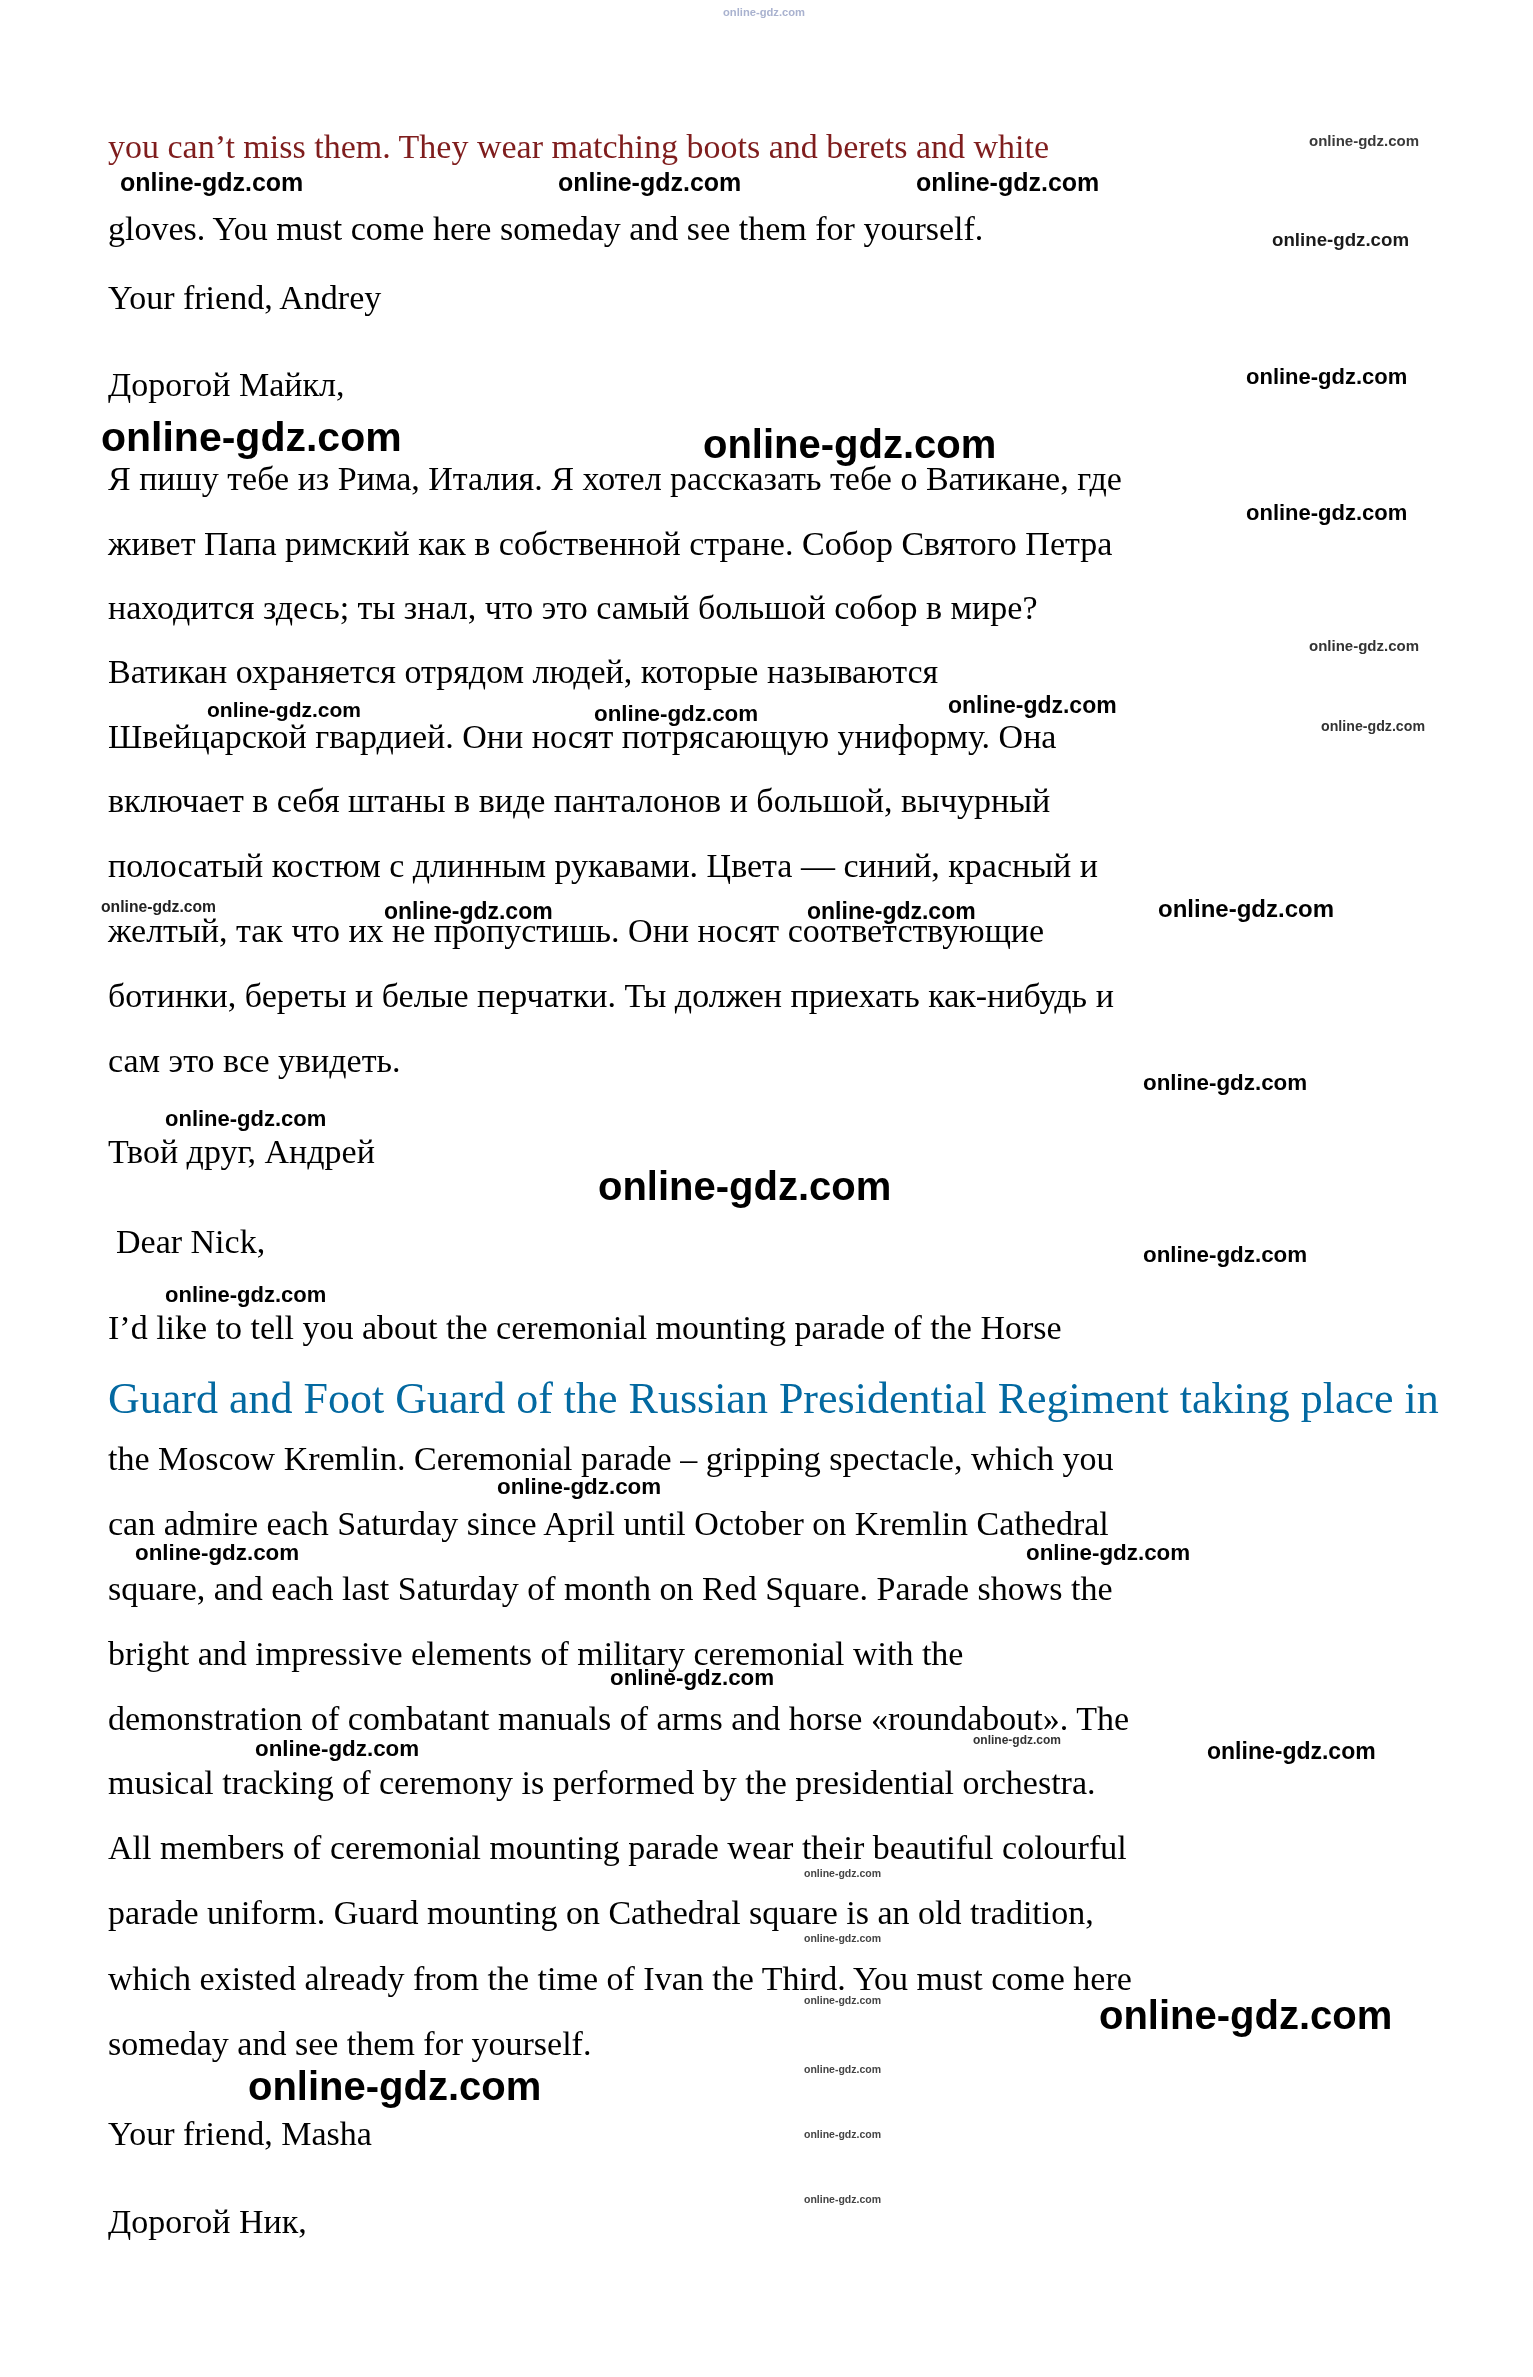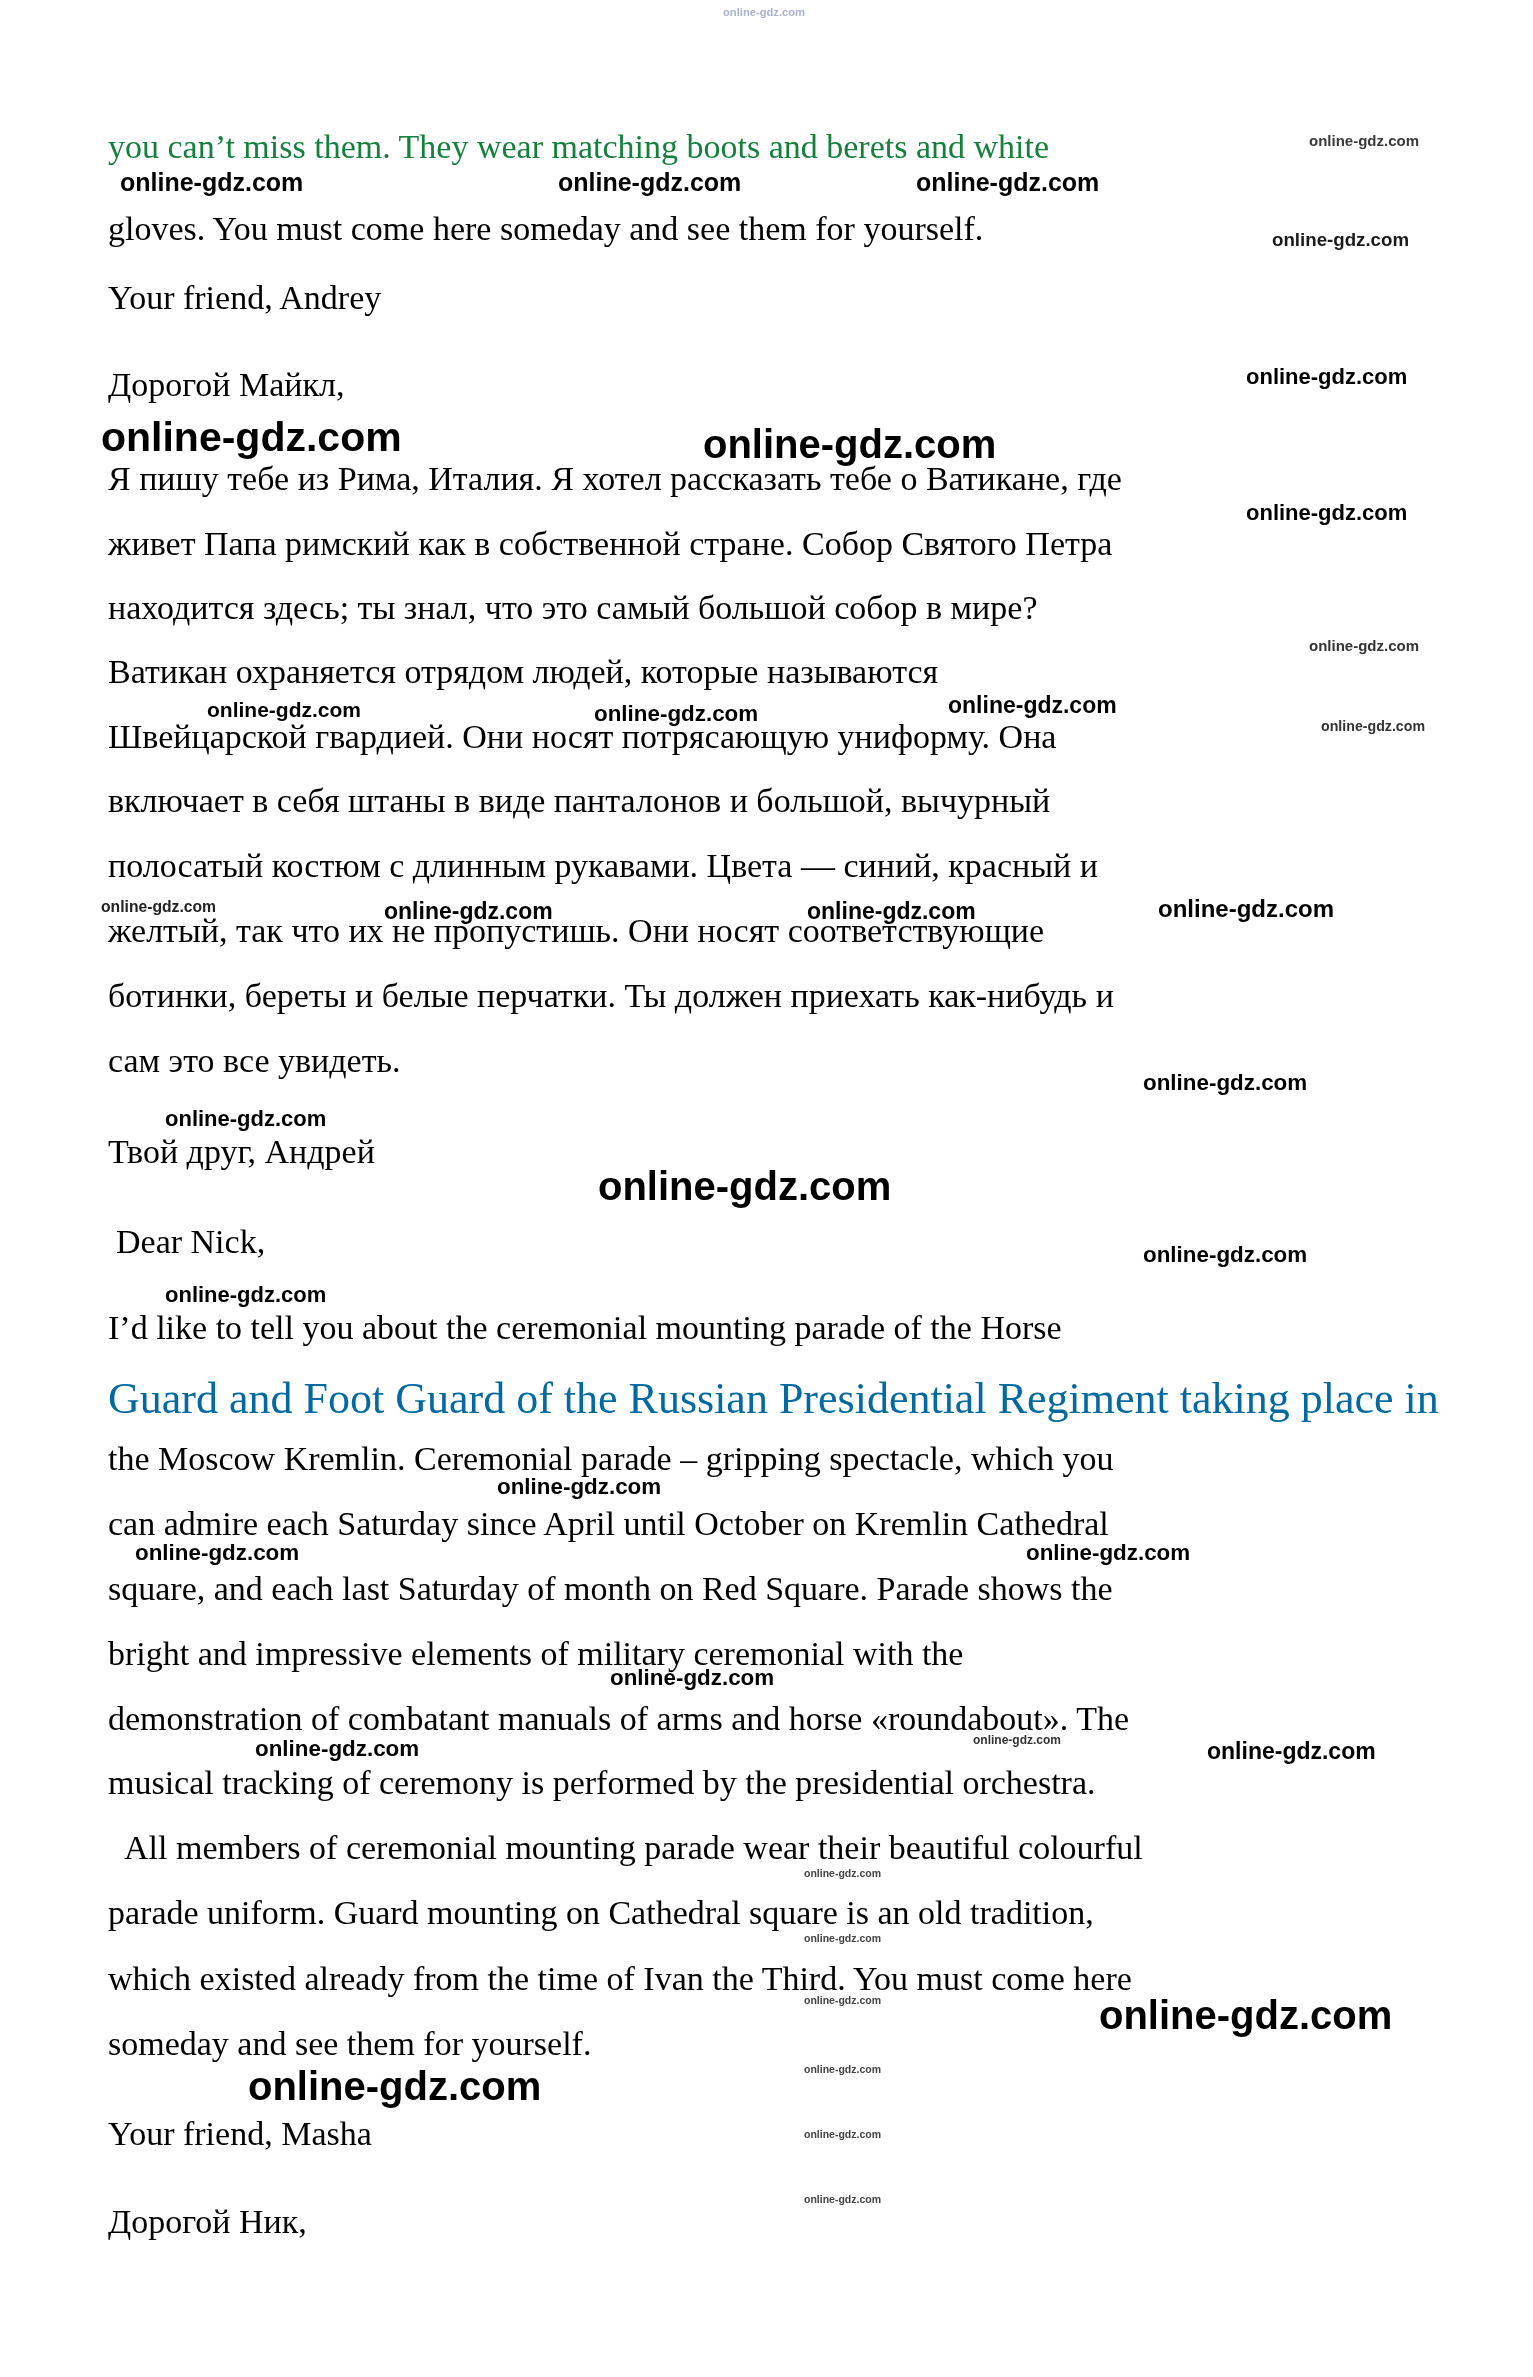--- a/index.html
+++ b/index.html
@@ -29,21 +29,21 @@
     font-weight: 700;
     white-space: pre;
     letter-spacing: 0px;
   }
 </style>
 </head>
 <body>
 
 <div class="page">
   <div id="text-layer">
-      <div class="text-line" style="left: 108px; top: 127px; font-size: 34px; color: #15803d;">you can’t miss them. They wear matching boots and berets and white</div>
+      <div class="text-line" style="left: 108px; top: 127px; font-size: 34px; color: #7f1d1d;">you can’t miss them. They wear matching boots and berets and white</div>
       <div class="text-line" style="left: 108px; top: 193px; font-size: 34px; color: rgb(0, 0, 0); margin-top: 16px;">gloves. You must come here someday and see them for yourself.</div>
       <div class="text-line" style="left: 108px; top: 278px; font-size: 34px; color: rgb(0, 0, 0);">Your friend, Andrey</div>
       <div class="text-line" style="left: 108px; top: 365px; font-size: 34px; color: rgb(0, 0, 0);">Дорогой Майкл,</div>
       <div class="text-line" style="left: 108px; top: 459px; font-size: 34px; color: rgb(0, 0, 0);">Я пишу тебе из Рима, Италия. Я хотел рассказать тебе о Ватикане, где</div>
       <div class="text-line" style="left: 108px; top: 524px; font-size: 34px; color: rgb(0, 0, 0);">живет Папа римский как в собственной стране. Собор Святого Петра</div>
       <div class="text-line" style="left: 108px; top: 588px; font-size: 34px; color: rgb(0, 0, 0);">находится здесь; ты знал, что это самый большой собор в мире?</div>
       <div class="text-line" style="left: 108px; top: 652px; font-size: 34px; color: rgb(0, 0, 0);">Ватикан охраняется отрядом людей, которые называются</div>
       <div class="text-line" style="left: 108px; top: 717px; font-size: 34px; color: rgb(0, 0, 0);">Швейцарской гвардией. Они носят потрясающую униформу. Она</div>
       <div class="text-line" style="left: 108px; top: 781px; font-size: 34px; color: rgb(0, 0, 0);">включает в себя штаны в виде панталонов и большой, вычурный</div>
       <div class="text-line" style="left: 108px; top: 846px; font-size: 34px; color: rgb(0, 0, 0);">полосатый костюм с длинным рукавами. Цвета — синий, красный и</div>
@@ -53,21 +53,21 @@
       <div class="text-line" style="left: 108px; top: 1132px; font-size: 34px; color: rgb(0, 0, 0);">Твой друг, Андрей</div>
       <div class="text-line" style="left: 108px; top: 1222px; font-size: 34px; color: rgb(0, 0, 0); margin-left: 8px;">Dear Nick,</div>
       <div class="text-line" style="left: 108px; top: 1308px; font-size: 34px; color: rgb(0, 0, 0);">I’d like to tell you about the ceremonial mounting parade of the Horse</div>
       <div class="text-line" style="left: 108px; top: 1374px; font-size: 44px; color: #0369a1;">Guard and Foot Guard of the Russian Presidential Regiment taking place in</div>
       <div class="text-line" style="left: 108px; top: 1439px; font-size: 34px; color: rgb(0, 0, 0);">the Moscow Kremlin. Ceremonial parade – gripping spectacle, which you</div>
       <div class="text-line" style="left: 108px; top: 1504px; font-size: 34px; color: rgb(0, 0, 0);">can admire each Saturday since April until October on Kremlin Cathedral</div>
       <div class="text-line" style="left: 108px; top: 1569px; font-size: 34px; color: rgb(0, 0, 0);">square, and each last Saturday of month on Red Square. Parade shows the</div>
       <div class="text-line" style="left: 108px; top: 1634px; font-size: 34px; color: rgb(0, 0, 0);">bright and impressive elements of military ceremonial with the</div>
       <div class="text-line" style="left: 108px; top: 1699px; font-size: 34px; color: rgb(0, 0, 0); text-align: center;">demonstration of combatant manuals of arms and horse «roundabout». The</div>
       <div class="text-line" style="left: 108px; top: 1763px; font-size: 34px; color: rgb(0, 0, 0);">musical tracking of ceremony is performed by the presidential orchestra.</div>
-      <div class="text-line" style="left: 108px; top: 1828px; font-size: 34px; color: rgb(0, 0, 0); margin-left: 16px;">All members of ceremonial mounting parade wear their beautiful colourful</div>
+      <div class="text-line" style="left: 108px; top: 1828px; font-size: 34px; color: rgb(0, 0, 0);">All members of ceremonial mounting parade wear their beautiful colourful</div>
       <div class="text-line" style="left: 108px; top: 1893px; font-size: 34px; color: rgb(0, 0, 0);">parade uniform. Guard mounting on Cathedral square is an old tradition,</div>
       <div class="text-line" style="left: 108px; top: 1959px; font-size: 34px; color: rgb(0, 0, 0);">which existed already from the time of Ivan the Third. You must come here</div>
       <div class="text-line" style="left: 108px; top: 2024px; font-size: 34px; color: rgb(0, 0, 0);">someday and see them for yourself.</div>
       <div class="text-line" style="left: 108px; top: 2114px; font-size: 34px; color: rgb(0, 0, 0);">Your friend, Masha</div>
       <div class="text-line" style="left: 108px; top: 2202px; font-size: 34px; color: rgb(0, 0, 0);">Дорогой Ник,</div>
     </div>
   <div id="watermark-layer">
       <span class="watermark" style="left: 723px; top: 6px; font-size: 11.2px; color: rgb(169, 178, 207);">online-gdz.com</span>
       <span class="watermark" style="left: 1309px; top: 132px; font-size: 15px; color: rgb(58, 58, 58);">online-gdz.com</span>
       <span class="watermark" style="left: 120px; top: 168px; font-size: 25px; color: rgb(0, 0, 0);">online-gdz.com</span>

